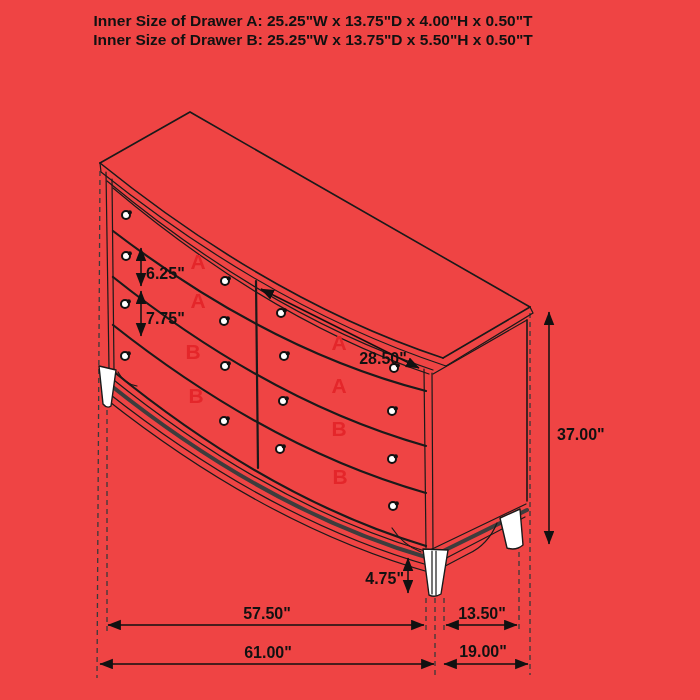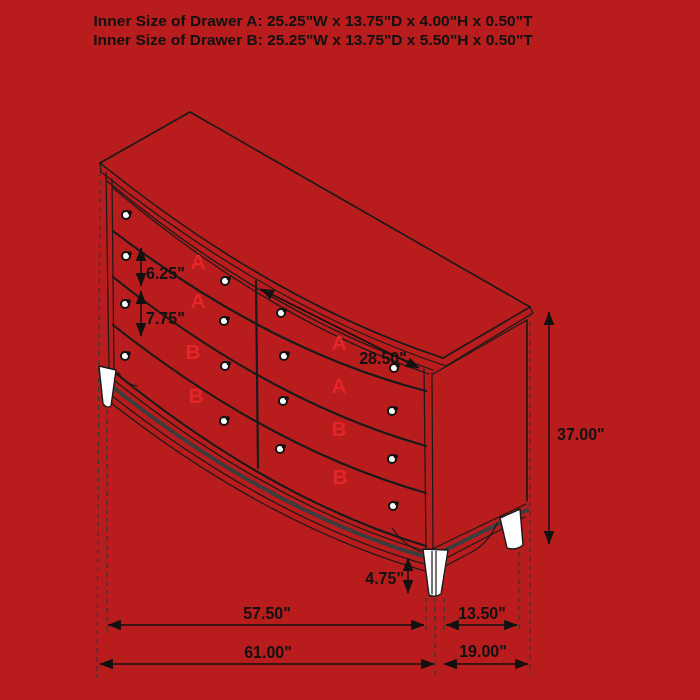--- a/index.html
+++ b/index.html
@@ -1,17 +1,17 @@
 <!DOCTYPE html>
 <html><head>
 <meta charset="utf-8">
 <style>
   html,body{margin:0;padding:0;background:#fff;width:700px;height:700px;overflow:hidden;
     font-family:"Liberation Sans",sans-serif;}
-  #stage{position:relative;width:700px;height:700px;background:#b91c1c;text-align:right;}
+  #stage{position:relative;width:700px;height:700px;background:#ef4444;text-align:right;}
   svg{display:block;}
   .title-text{font-weight:bold;font-size:15.5px;fill:#111;}
   .dim-text{font-weight:bold;font-size:16px;fill:#111;}
   .red-label{font-weight:bold;font-size:21px;}
   .outline{fill:none;stroke:#1a1a1a;stroke-width:1.6;stroke-linecap:round;}
   .thin{fill:none;stroke:#1a1a1a;stroke-width:1.2;stroke-linecap:round;}
   .sep{fill:none;stroke:#1a1a1a;stroke-width:2.2;stroke-linecap:round;}
   .railthick{fill:none;stroke:#3d3d3d;stroke-width:4;stroke-linecap:round;}
   .leg{fill:#ffffff;stroke:#1a1a1a;stroke-width:1.4;stroke-linejoin:round;}
   .ext{fill:none;stroke:#3a3a3a;stroke-width:1.3;stroke-dasharray:5 4;}

